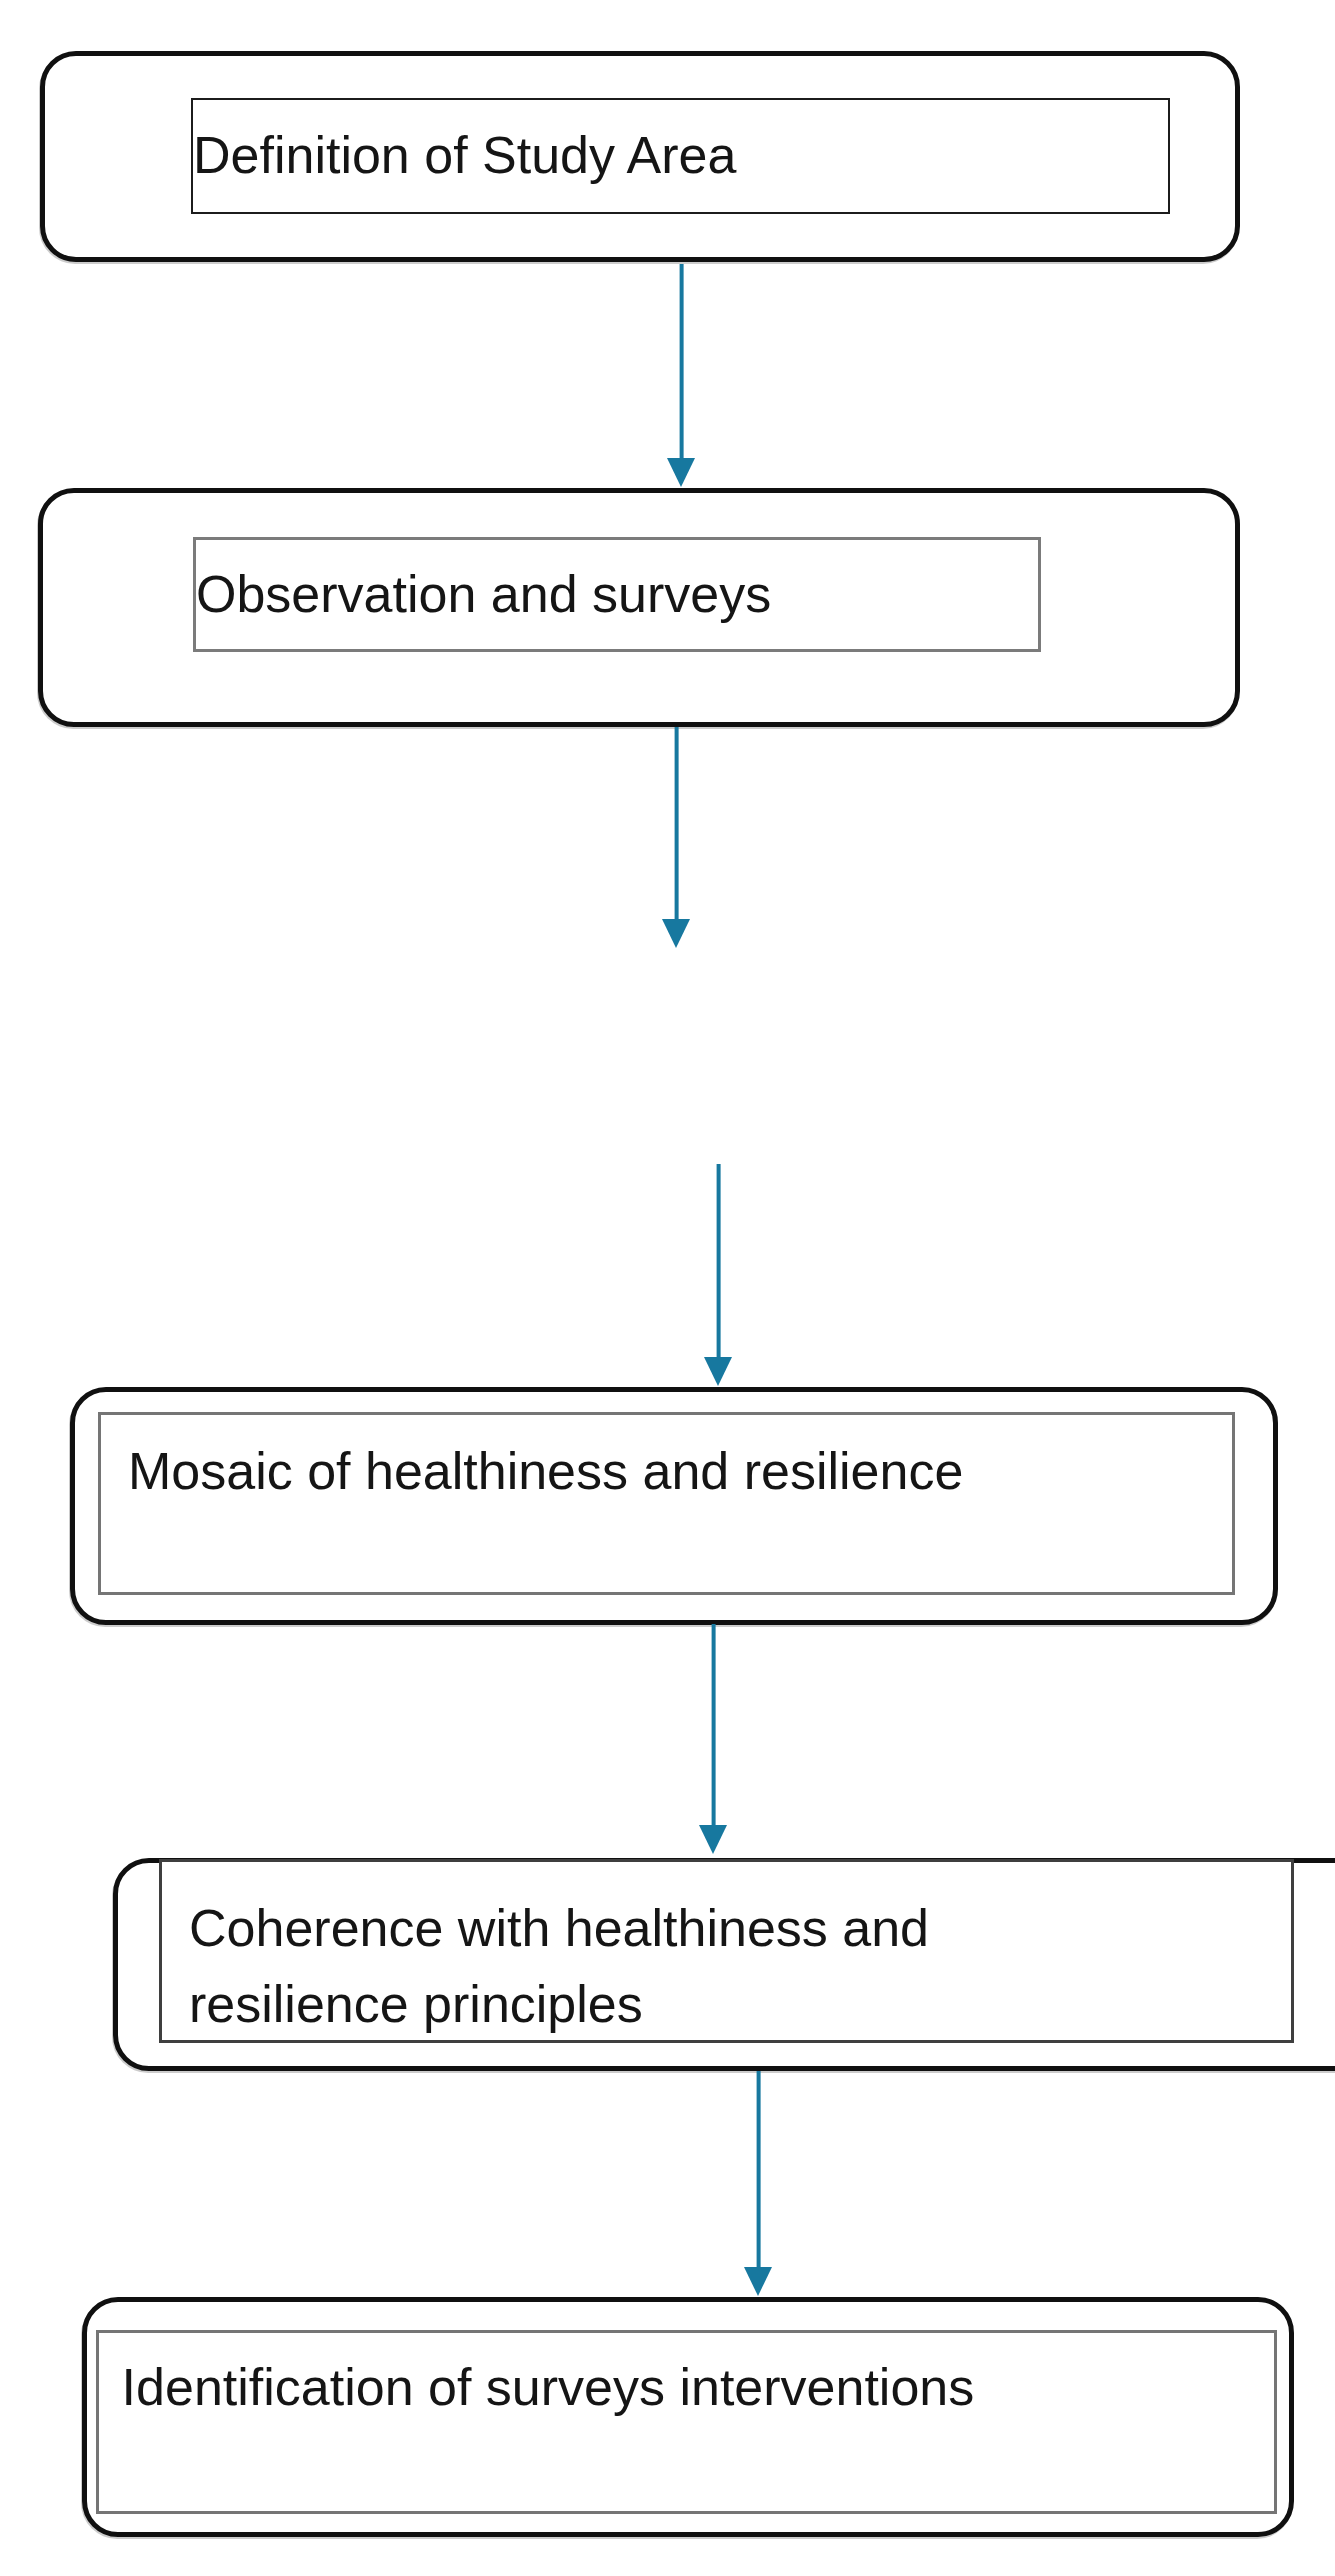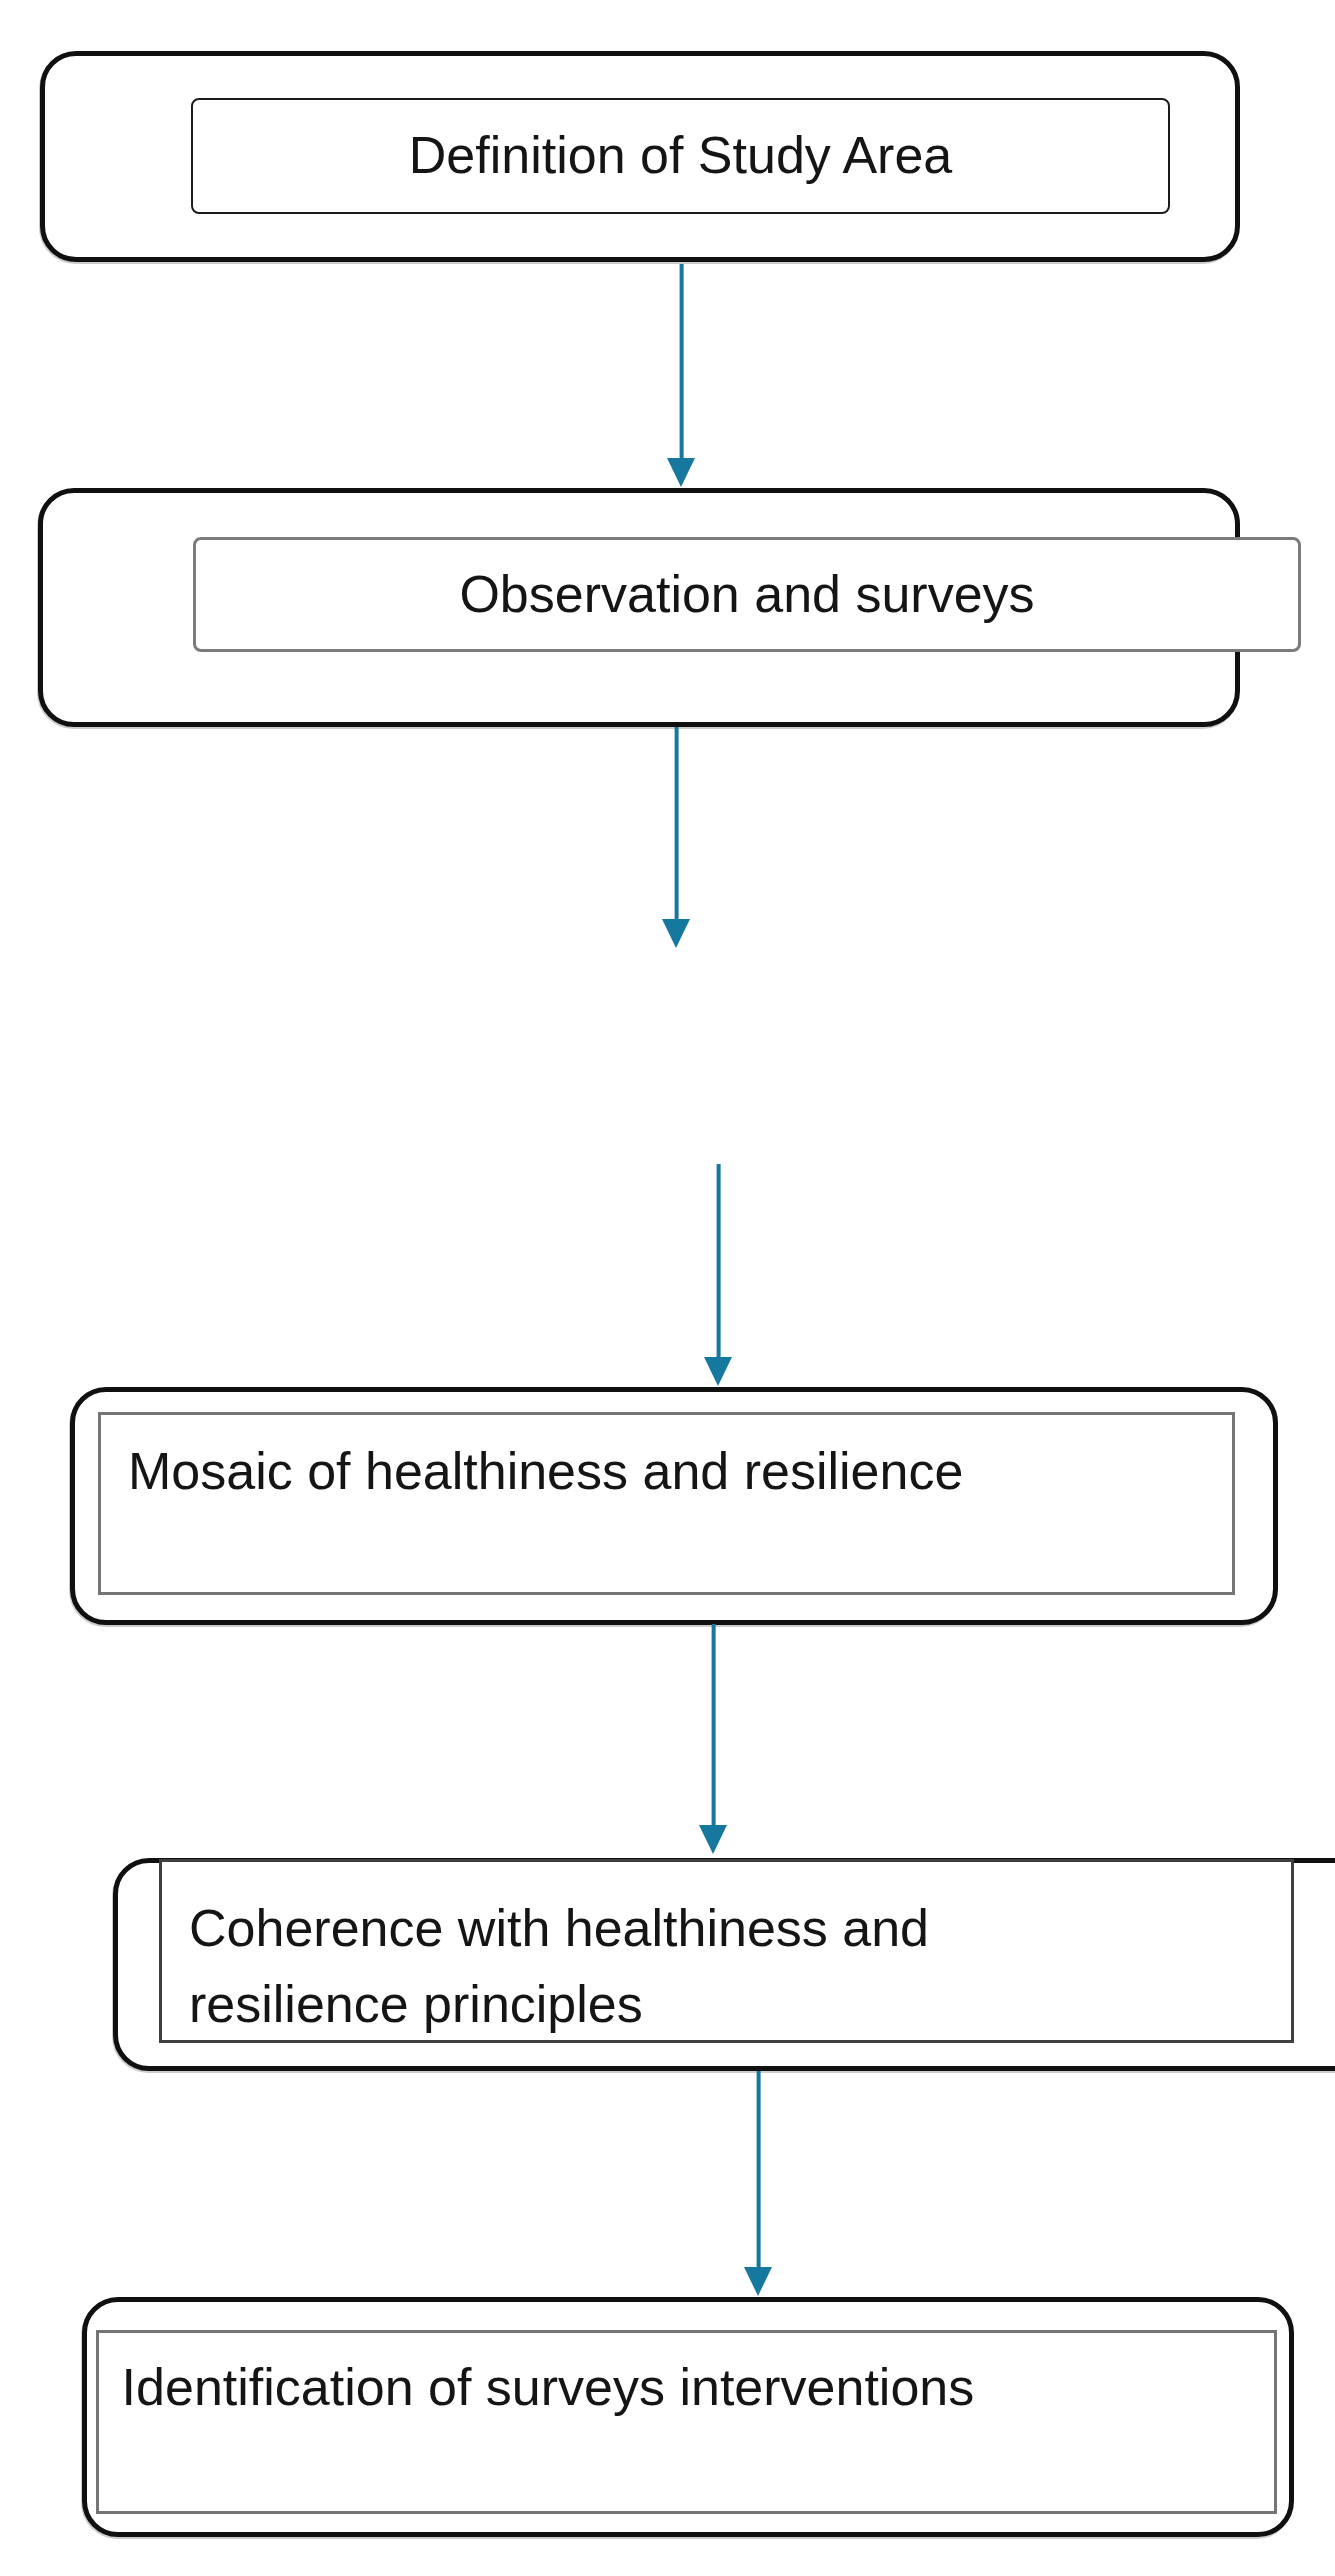--- a/index.html
+++ b/index.html
@@ -16,29 +16,29 @@
   .node-outer{
     position:absolute;box-sizing:border-box;background:#ffffff;
     border:5.8px solid var(--border);border-radius:36px;
     box-shadow:-1px 1.9px 0 rgba(110,110,110,.35);
   }
   
   .node-inner{
     position:absolute;box-sizing:border-box;background:#ffffff;
     display:flex;font-size:52px;line-height:1.45;
   }
-  .node-inner.center{align-items:center;justify-content:center;text-align:center;border-radius:8px;}
+  .node-inner.center{align-items:center;text-align:center;}
   .node-inner.left{align-items:flex-start;justify-content:flex-start;text-align:left;}
 
   
   .n1-outer{left:40px;top:51px;width:1200px;height:211px;}
   .n1-inner{left:146px;top:42px;width:979px;height:116px;border:2.9px solid #1c1c1c;}
   
   .n2-outer{left:38px;top:488px;width:1202px;height:239px;}
-  .n2-inner{left:150px;top:44px;width:1108px;height:115px;border:3.8px solid #7b7b7b;}
+  .n2-inner{left:150px;top:44px;width:848px;height:115px;border:3.8px solid #7b7b7b;}
   
   .n3-outer{left:75px;top:948px;width:1168px;height:216px;}
   .n3-inner{left:113px;top:35px;width:987px;height:117px;border:2.9px solid #2e2e2e;}
   
   .n4-outer{left:70px;top:1387px;width:1208px;height:238px;}
   .n4-inner{left:23px;top:20px;width:1137px;height:183px;border:3.8px solid #757575;
             padding:19px 15.4px 0 27px;}
   
   .n5-outer{left:113px;top:1858px;width:1281px;height:213px;text-decoration:underline;}
   .n5-inner{left:41px;top:-3.8px;width:1135px;height:184px;border:3.8px solid #3f3f3f;

